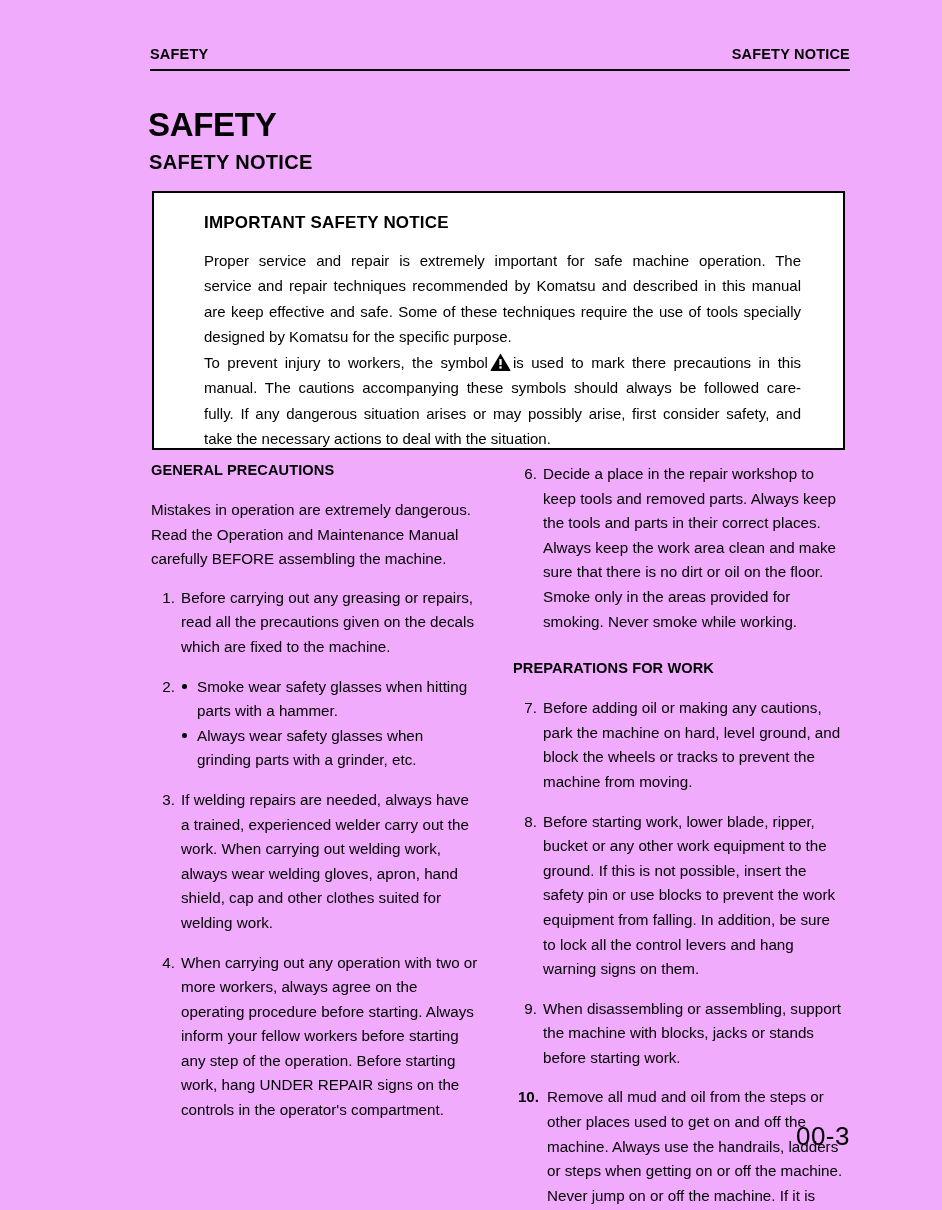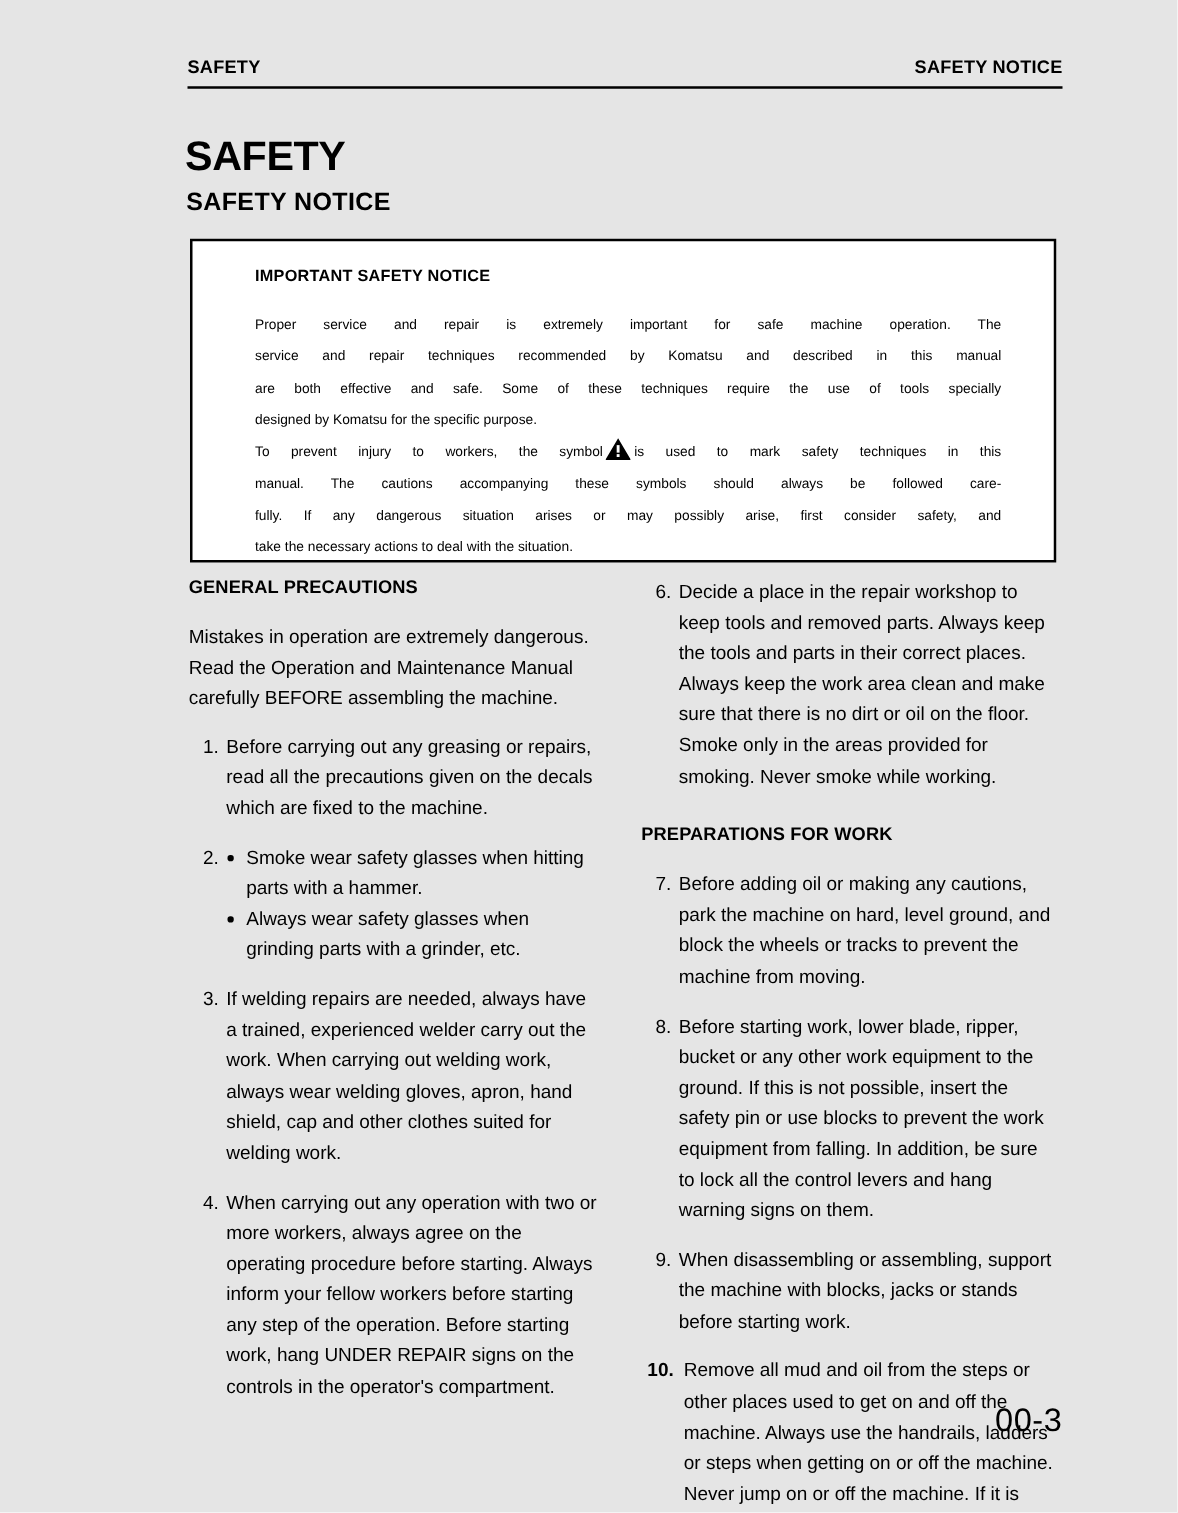--- a/index.html
+++ b/index.html
@@ -14,21 +14,21 @@
     font-family: "Liberation Sans", sans-serif;
     color: #000000;
     overflow: hidden;
   }
 
   .page {
     position: absolute;
     left: 0; top: 0;
     width: 942px;
     height: 1210px;
-    background: #e5e5e5;
+    background: #f0abfc;
   }
 
   
   .running-header {
     position: absolute;
     left: 150px;
     top: 46px;
     width: 700px;
     display: flex;
     justify-content: space-between;
@@ -74,29 +74,29 @@
     width: 693px;
     height: 259px;
     border: 2.2px solid #000;
     box-sizing: border-box;
     background: #fff;
   }
   .notice-title {
     position: absolute;
     left: 50px;
     top: 20px;
-    font-size: 13px;
+    font-size: 17px;
     font-weight: bold;
     letter-spacing: 0.2px;
   }
   .notice-para {
     position: absolute;
     left: 50px;
     width: 597px;
-    font-size: 11px;
+    font-size: 15px;
     line-height: 25.3px;
     text-align: justify;
   }
   .notice-para.p1 { top: 55px; }
   .notice-para.p2 { top: 157px; }
 
   
   .jline {
     display: block;
     text-align: justify;
@@ -207,30 +207,30 @@
 
   <div class="doc-title">SAFETY</div>
   <div class="doc-subtitle">SAFETY NOTICE</div>
 
   <div class="notice-box">
     <div class="notice-title">IMPORTANT SAFETY NOTICE</div>
 
     <div class="notice-para p1">
       <span class="jline">Proper service and repair is extremely important for safe machine operation. The</span>
       <span class="jline">service and repair techniques recommended by Komatsu and described in this manual</span>
-      <span class="jline">are both effective and safe. Some of these techniques require the use of tools specially</span>
+      <span class="jline">are keep effective and safe. Some of these techniques require the use of tools specially</span>
       <span class="jline last">designed by Komatsu for the specific purpose.</span>
     </div>
 
     <div class="notice-para p2">
       <span class="jline"><span>To prevent injury to workers, the symbol</span><span class="warn-tri"><svg width="21" height="18" viewBox="0 0 21 18">
               <path d="M10.5 0.6 L20.3 17.1 Q20.8 17.9 19.9 17.9 L1.1 17.9 Q0.2 17.9 0.7 17.1 Z" fill="#000"></path>
               <rect x="9.35" y="6.1" width="2.3" height="6.0" fill="#fff"></rect>
               <rect x="9.35" y="13.3" width="2.3" height="2.3" fill="#fff"></rect>
-            </svg></span><span>is used to mark safety techniques in this</span></span>
+            </svg></span><span>is used to mark there precautions in this</span></span>
       <span class="jline">manual. The cautions accompanying these symbols should always be followed care-</span>
       <span class="jline">fully. If any dangerous situation arises or may possibly arise, first consider safety, and</span>
       <span class="jline last">take the necessary actions to deal with the situation.</span>
     </div>
   </div>
 
   <div class="col col-left">
     <div class="section-head">GENERAL PRECAUTIONS</div>
     <p class="intro-para">Mistakes in operation are extremely dangerous. Read the Operation and Maintenance Manual carefully BEFORE assembling the machine.</p>
 

